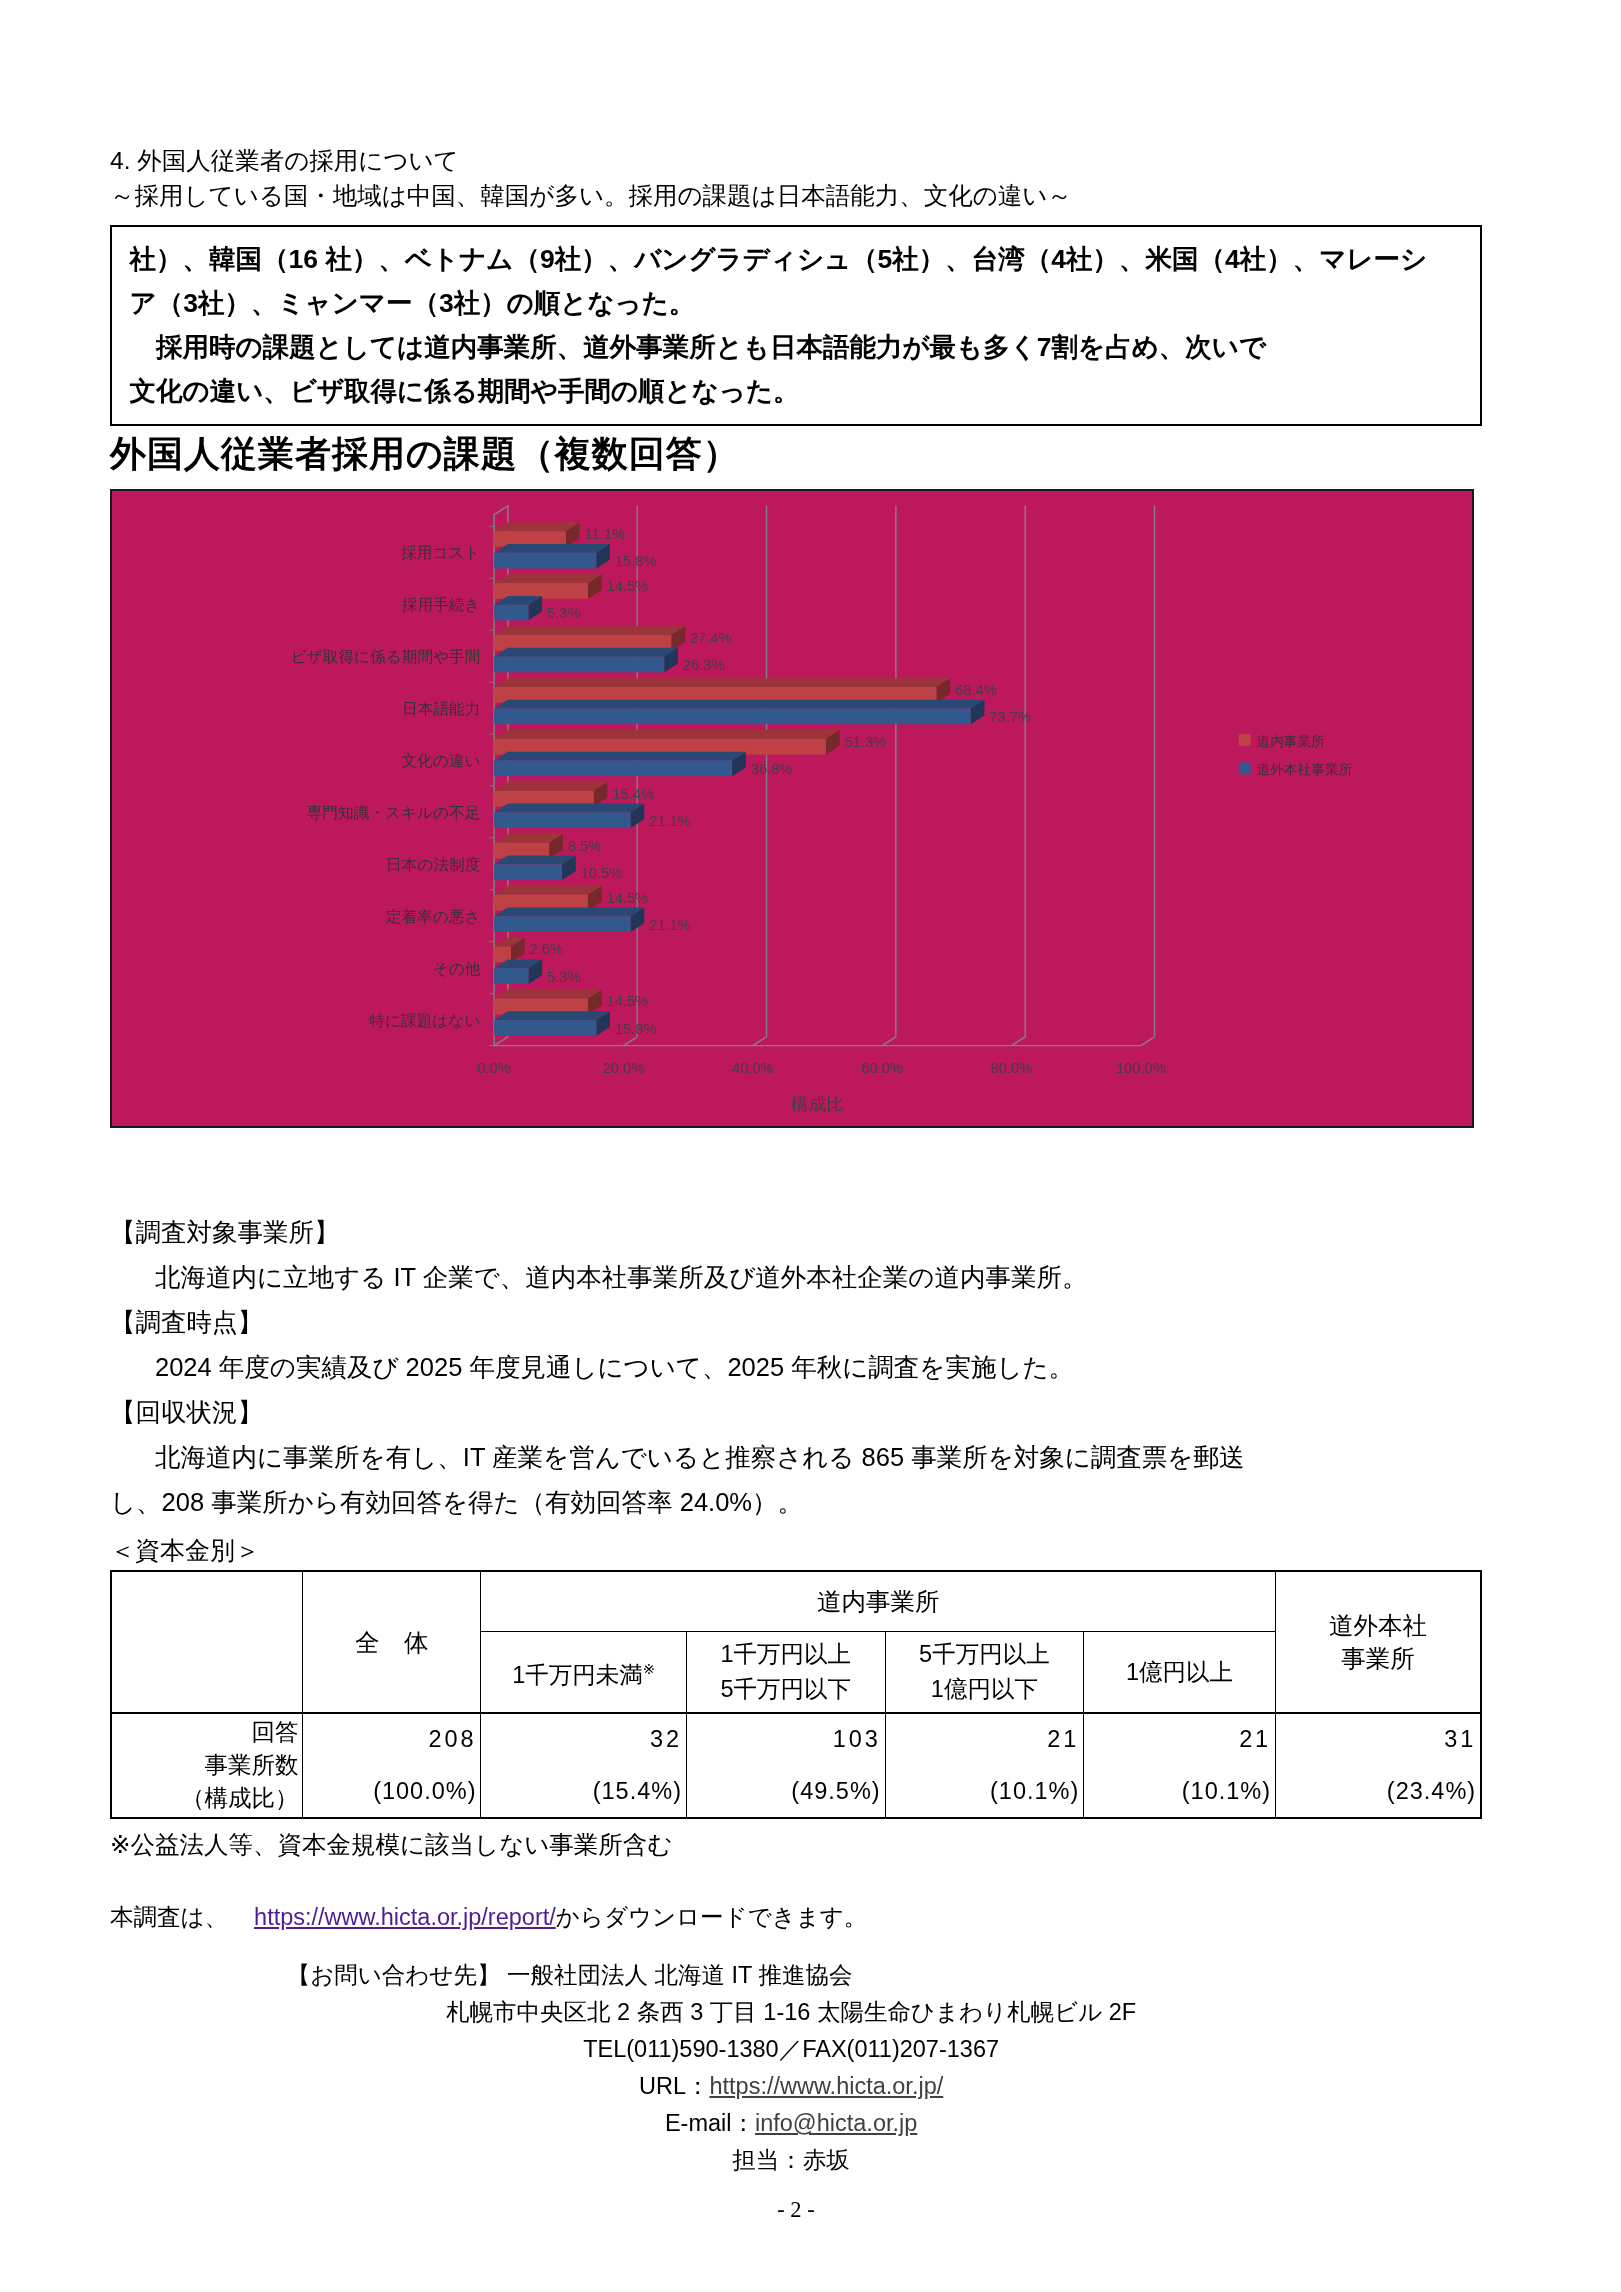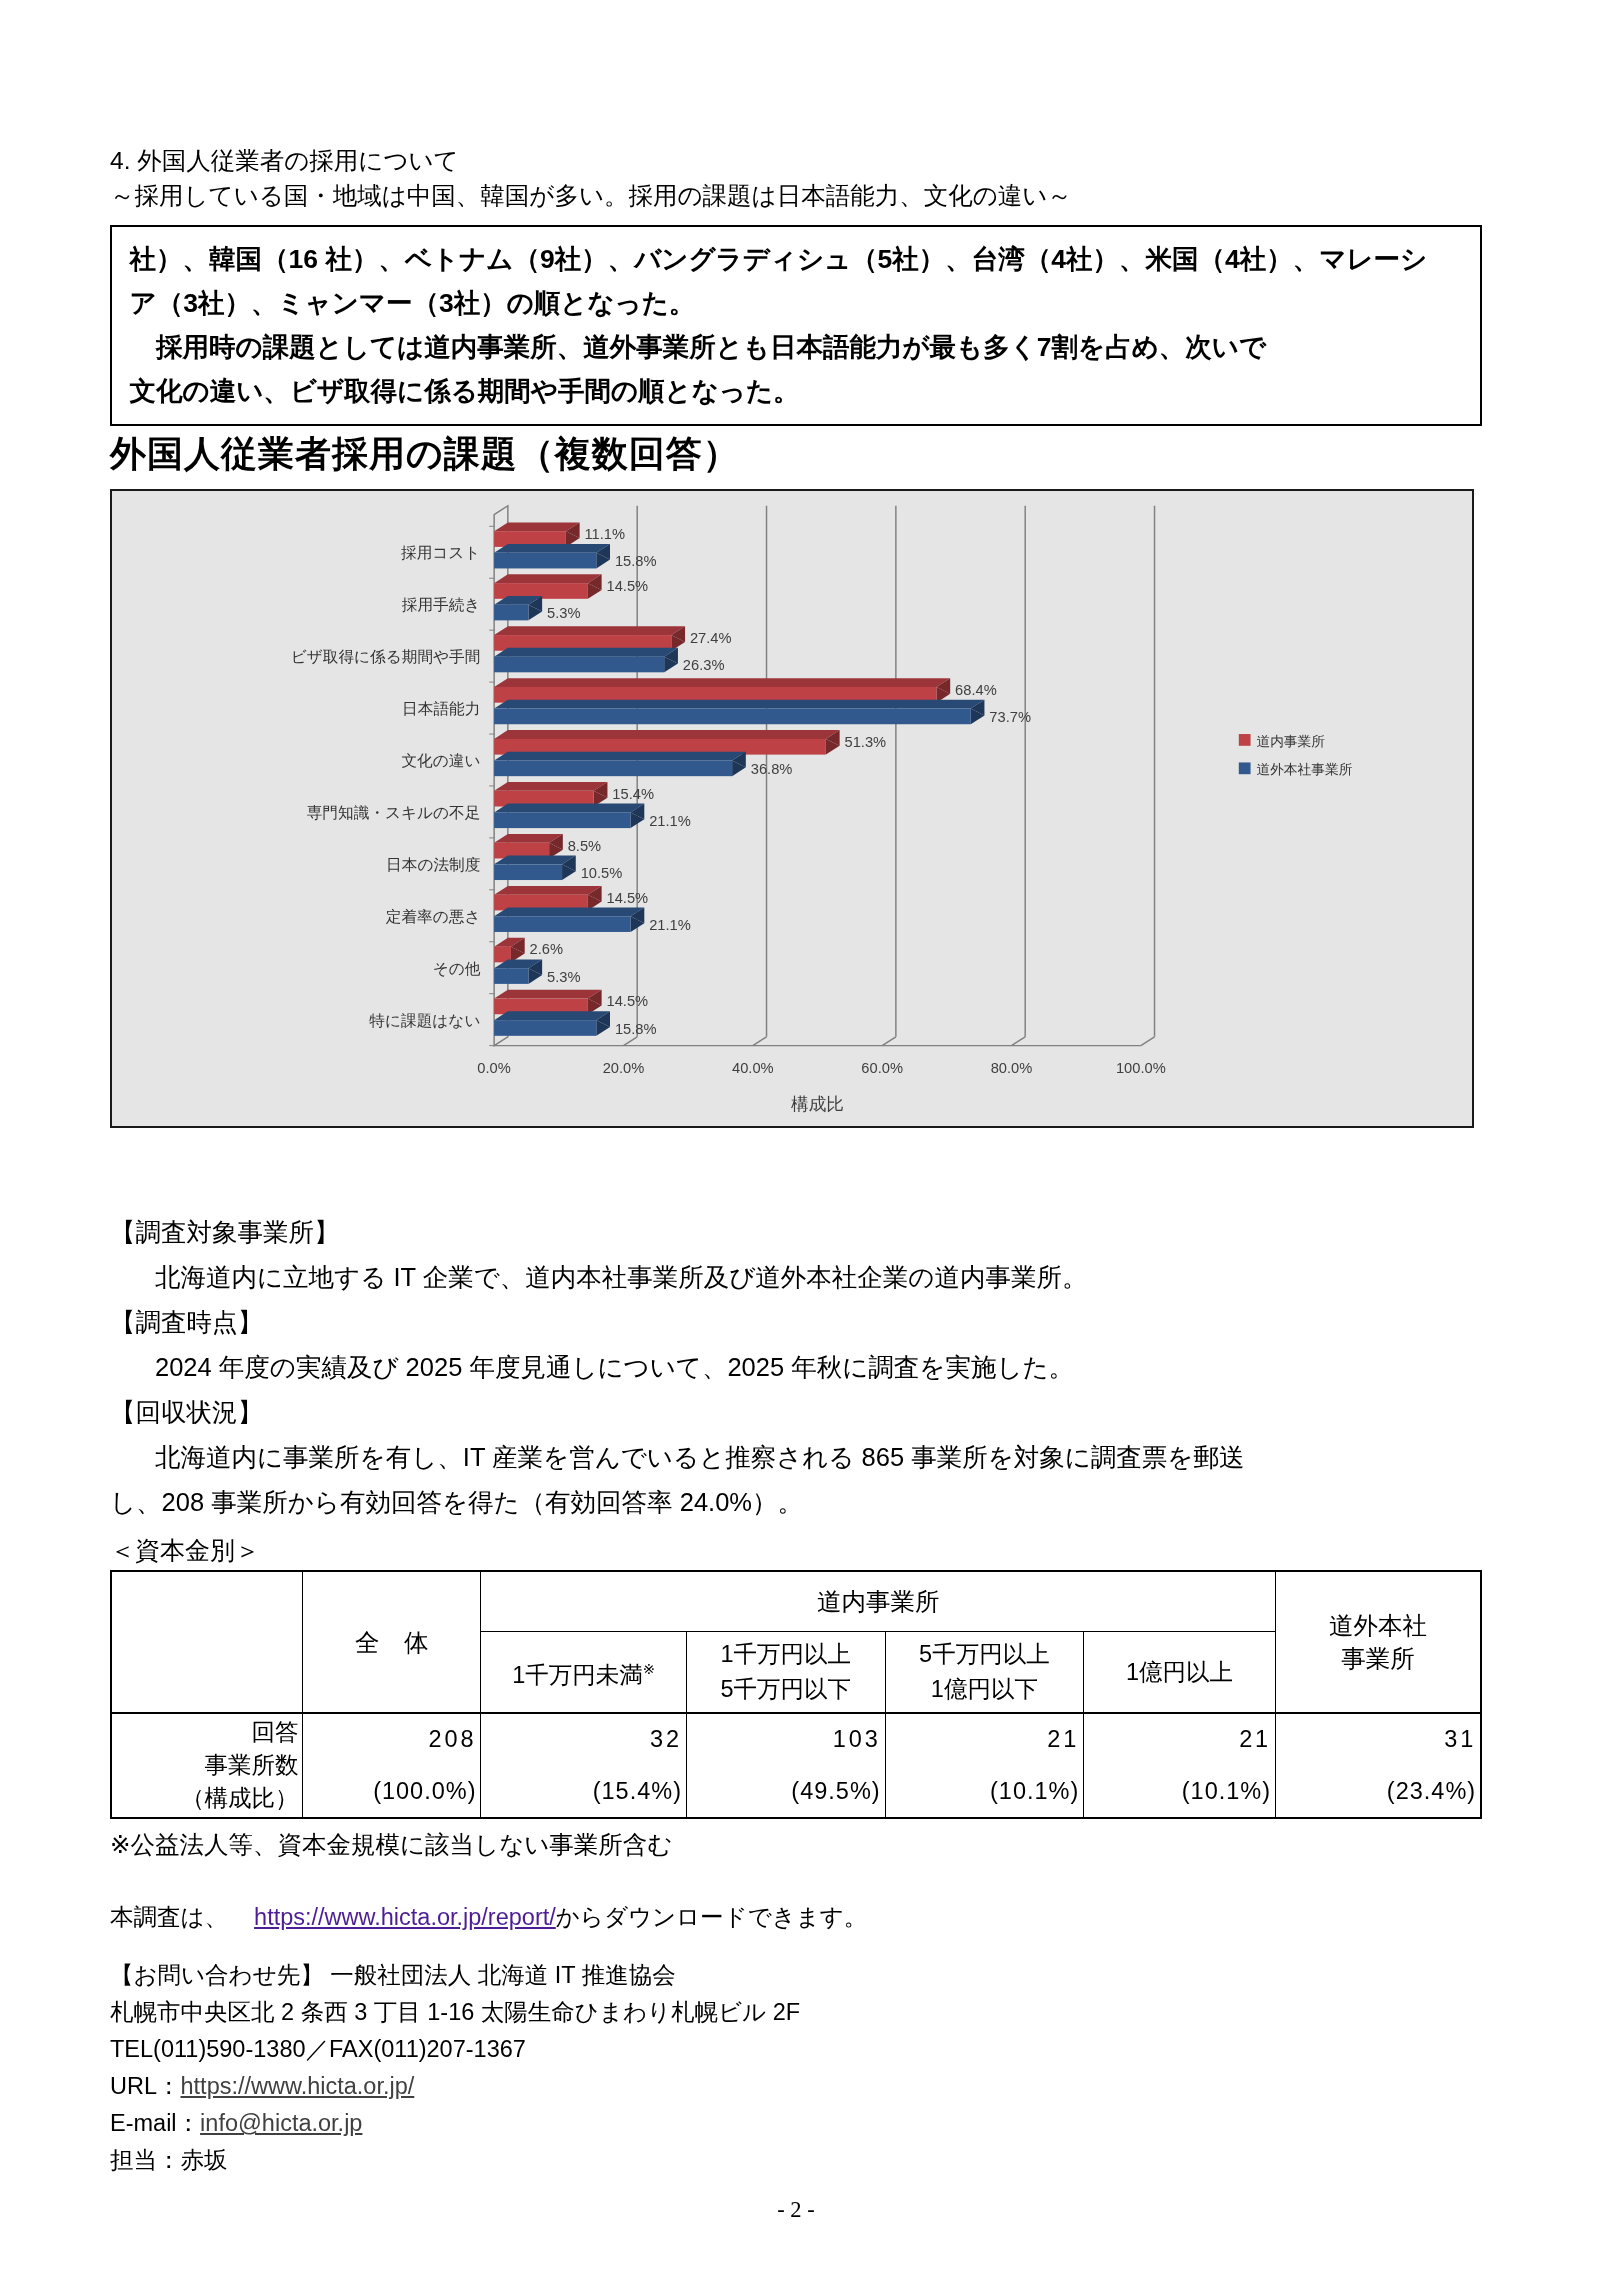--- a/index.html
+++ b/index.html
@@ -12,21 +12,21 @@
   .h1{margin-top:143px;font-size:24.5px;line-height:35px;}
   .h2{font-size:24.5px;line-height:35px;}
   .summary-box{
     margin-top:11.8px;border:2.9px solid #000;
     padding:9.8px 17.6px 11.8px 17.6px;
     font-weight:bold;font-size:26.5px;line-height:44px;
   }
   .summary-box .ind{text-indent:26.5px;}
   .chart-title{margin-top:4px;font-size:36px;font-weight:bold;text-align:left;letter-spacing:1px;}
   .chart-box{
-    margin-top:9.8px;border:2px solid #1a1a1a;background:#e5e5e5;
+    margin-top:9.8px;border:2px solid #1a1a1a;background:#be185d;
     width:1360px;height:635px;position:relative;
   }
   .chart-box svg text{font-family:"Liberation Sans","DejaVu Sans",sans-serif;}
   .sections{margin-top:82px;font-size:25.5px;line-height:45px;}
   .sec-body{padding-left:45px;}
   .capital-caption{margin-top:5.9px;font-size:25px;line-height:39px;}
   table.capital{
     border-collapse:collapse;width:100%;table-layout:fixed;
     border:2.9px solid #000;text-align:center;font-size:23.5px;
   }
@@ -36,21 +36,21 @@
   tr.dr td{border-top:2.9px solid #000;text-align:right;}
   td.group-dounai{border-bottom:2px solid #000;}
   .cnt{margin:7.8px 0 25.5px 0;letter-spacing:2.9px;}
   .shr{margin-bottom:7.8px;letter-spacing:1px;}
   .rowlbl div{line-height:33px;}
   sup.note-mark{font-size:14.7px;vertical-align:super;}
   .table-note{margin-top:7.8px;font-size:24.5px;line-height:35px;}
   .download{margin-top:39px;font-size:23.5px;line-height:33px;}
   a.bluelink{color:#4c1d95;margin-left:26px;}
   a.blacklink{color:#404040;}
-  .contact{margin-top:23.5px;font-size:23.5px;line-height:37px;text-align:left;padding-right:9.8px;}
+  .contact{margin-top:23.5px;font-size:23.5px;line-height:37px;text-align:center;padding-right:9.8px;}
   .contact .c-line1{margin-right:443px;}
   .page-number{margin-top:17.6px;text-align:center;font-family:"Liberation Serif","DejaVu Serif",serif;font-size:22.5px;}
 </style>
 </head>
 <body>
 
 <div class="content">
 
   <div class="h1">4. 外国人従業者の採用について</div>
   <div class="h2">～採用している国・地域は中国、韓国が多い。採用の課題は日本語能力、文化の違い～</div>

